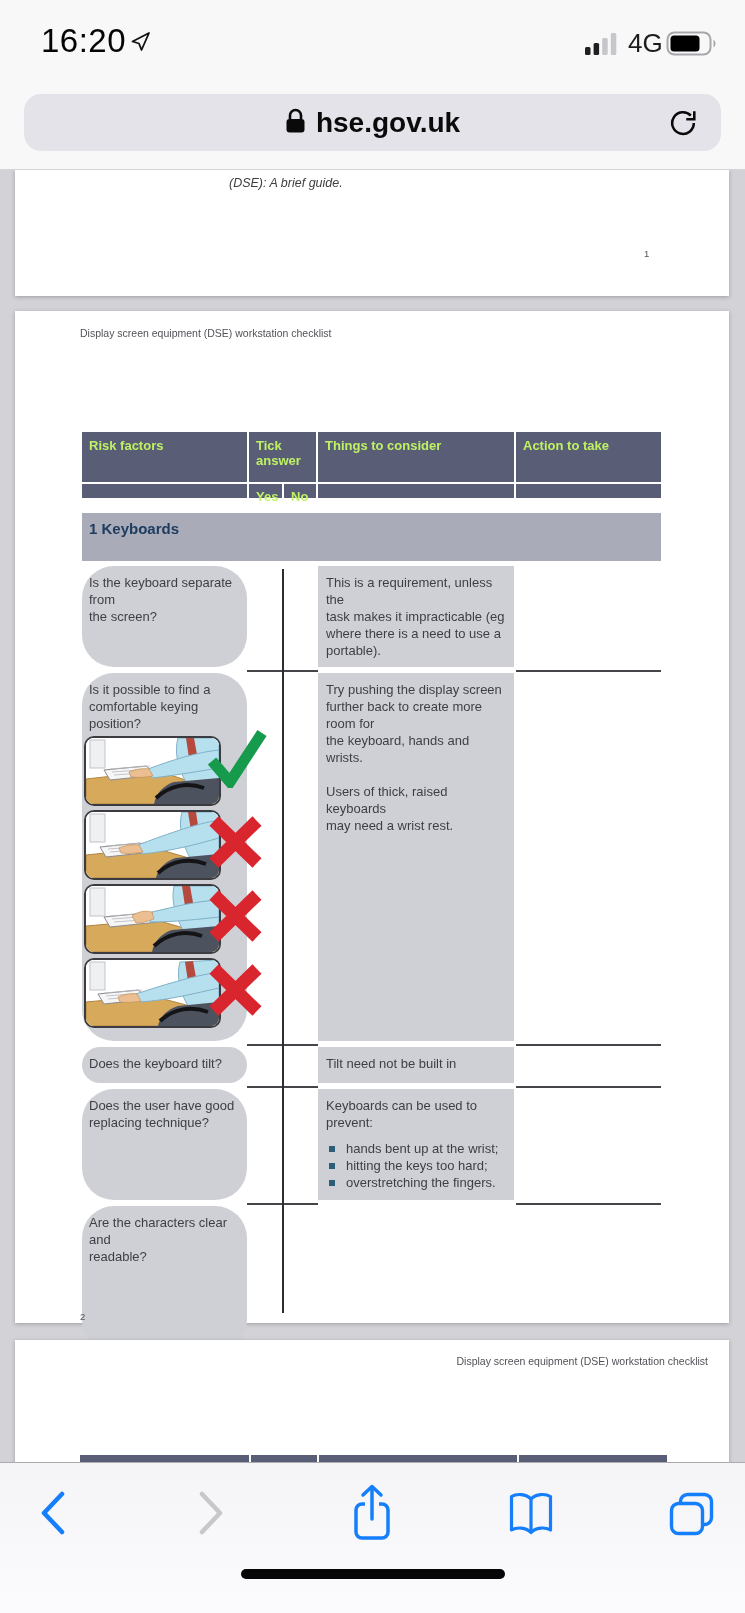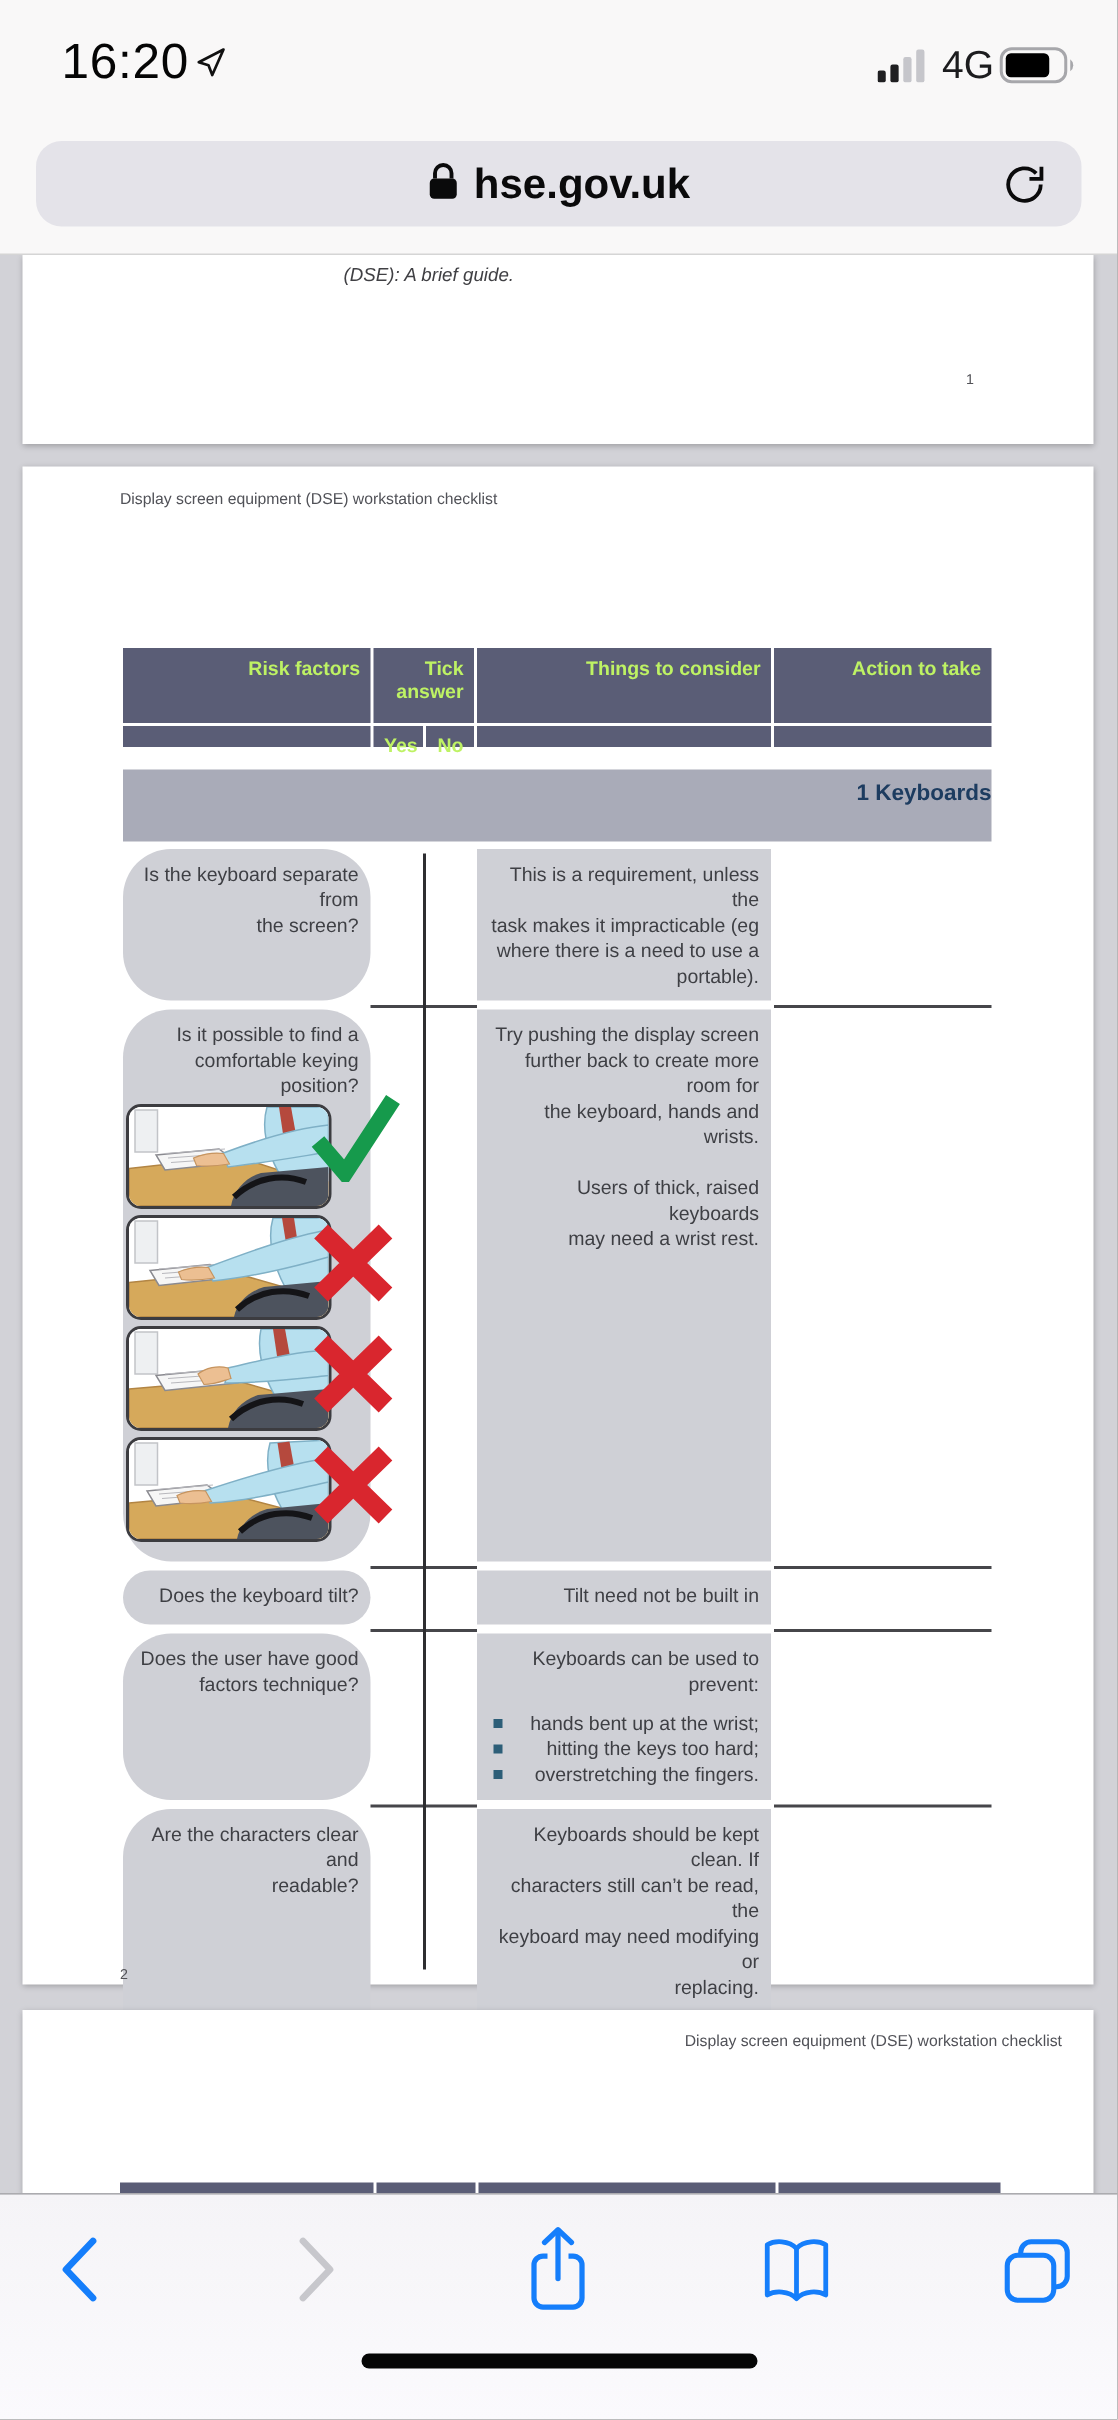--- a/index.html
+++ b/index.html
@@ -13,21 +13,21 @@
   .loc-arrow{position:absolute;left:129px;top:31px;}
   .sig{position:absolute;left:585px;top:32px;}
   .net{position:absolute;left:628px;top:28px;font-size:26px;color:#1c1c1e;}
   .batt{position:absolute;left:666px;top:31px;}
   .urlpill{position:absolute;left:24px;top:94px;width:697px;height:57px;background:#e4e3e9;border-radius:17px;display:flex;align-items:center;justify-content:center;gap:10px;}
   .urltext{font-size:28px;font-weight:600;color:#0a0a0b;}
   .reload{position:absolute;right:22px;top:13px;}
 
   
   .content{position:absolute;top:170px;left:0;width:745px;height:1292px;background:#d2d2d7;overflow:hidden;}
-  .page{position:absolute;left:15px;width:714px;background:#fff;box-shadow:0 1px 4px rgba(0,0,0,.25);text-align:right;}
+  .page{position:absolute;left:15px;width:714px;background:#fff;box-shadow:0 1px 4px rgba(0,0,0,.25);}
   .page1{top:0;height:126px;}
   .page2{top:141px;height:1012px;}
   .page3{top:1170px;height:300px;}
   .frag{position:absolute;left:214px;top:6px;font-size:12.5px;font-style:italic;color:#404044;}
   .pnum{position:absolute;font-size:9.5px;color:#525257;}
   .p1num{left:629px;top:78px;}
   .p2num{left:65px;top:1000px;}
   .docheader{position:absolute;font-size:10.5px;color:#515258;}
   .p2header{left:65px;top:16px;}
   .p3header{right:21px;top:15px;}
@@ -293,47 +293,39 @@
             <div class="cell thingsc">
               <p class="para preline">Tilt need not be built in</p>
             </div>
             <div class="actionc"></div>
             <div class="wline wl-tick"></div>
             <div class="wline wl-act"></div>
           </div>
 
           <div class="trow" style="min-height:84px;">
             <div class="cell riskc preline">Does the user have good
-factors technique?</div>
+replacing technique?</div>
             <div class="tickspace"></div>
             <div class="cell thingsc">
               <p class="para preline" style="margin-bottom:0;">Keyboards can be used to prevent:</p>
               <ul class="blist">
                 <li>hands bent up at the wrist;</li>
                 <li>hitting the keys too hard;</li>
                 <li>overstretching the fingers.</li>
               </ul>
             </div>
             <div class="actionc"></div>
             <div class="wline wl-tick"></div>
             <div class="wline wl-act"></div>
           </div>
 
           <div class="trow" style="min-height:146px;">
             <div class="cell riskc preline">Are the characters clear and
 readable?</div>
             <div class="tickspace"></div>
-            <div class="cell thingsc">
-              <p class="para preline">Keyboards should be kept clean. If
-characters still can’t be read, the
-keyboard may need modifying or
-replacing.</p>
-              <p class="para preline">Use a keyboard with a matt finish to
-reduce glare and/or reflection.</p>
-            </div>
             <div class="actionc"></div>
           </div>
         </div>
       </div>
 
       <div class="pnum p2num">2</div>
     </div>
 
     <div class="page page3">
       <div class="docheader p3header">Display screen equipment (DSE) workstation checklist</div>

